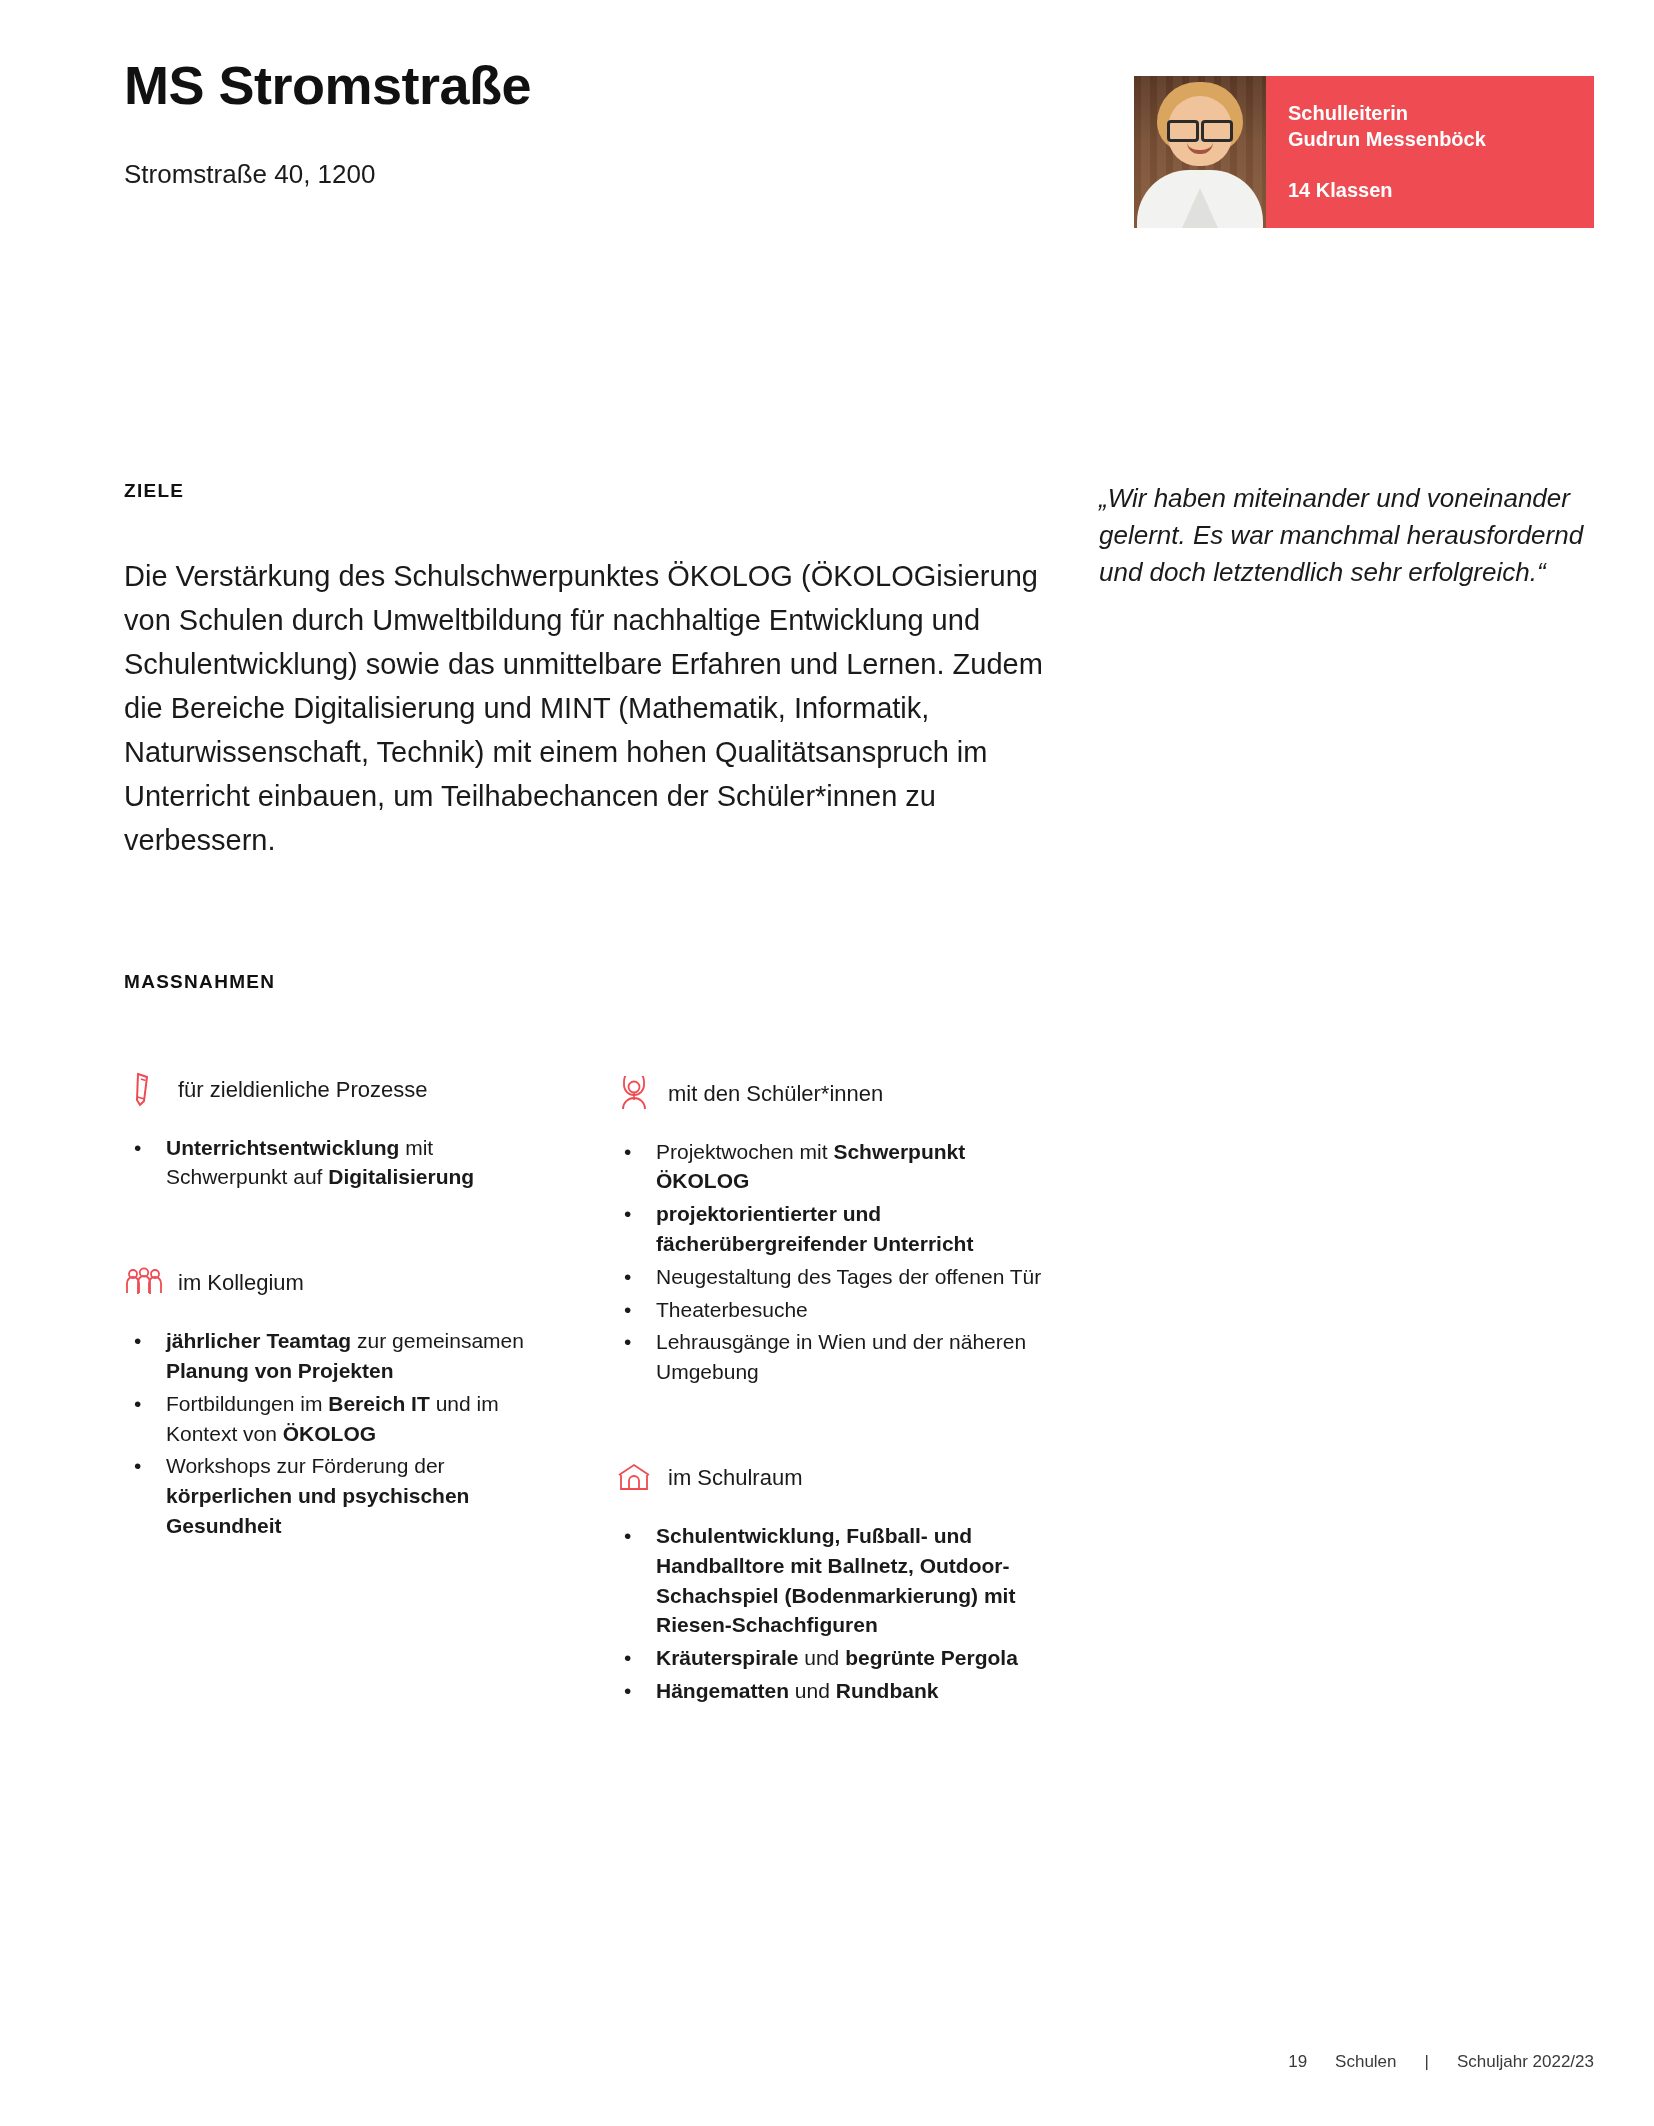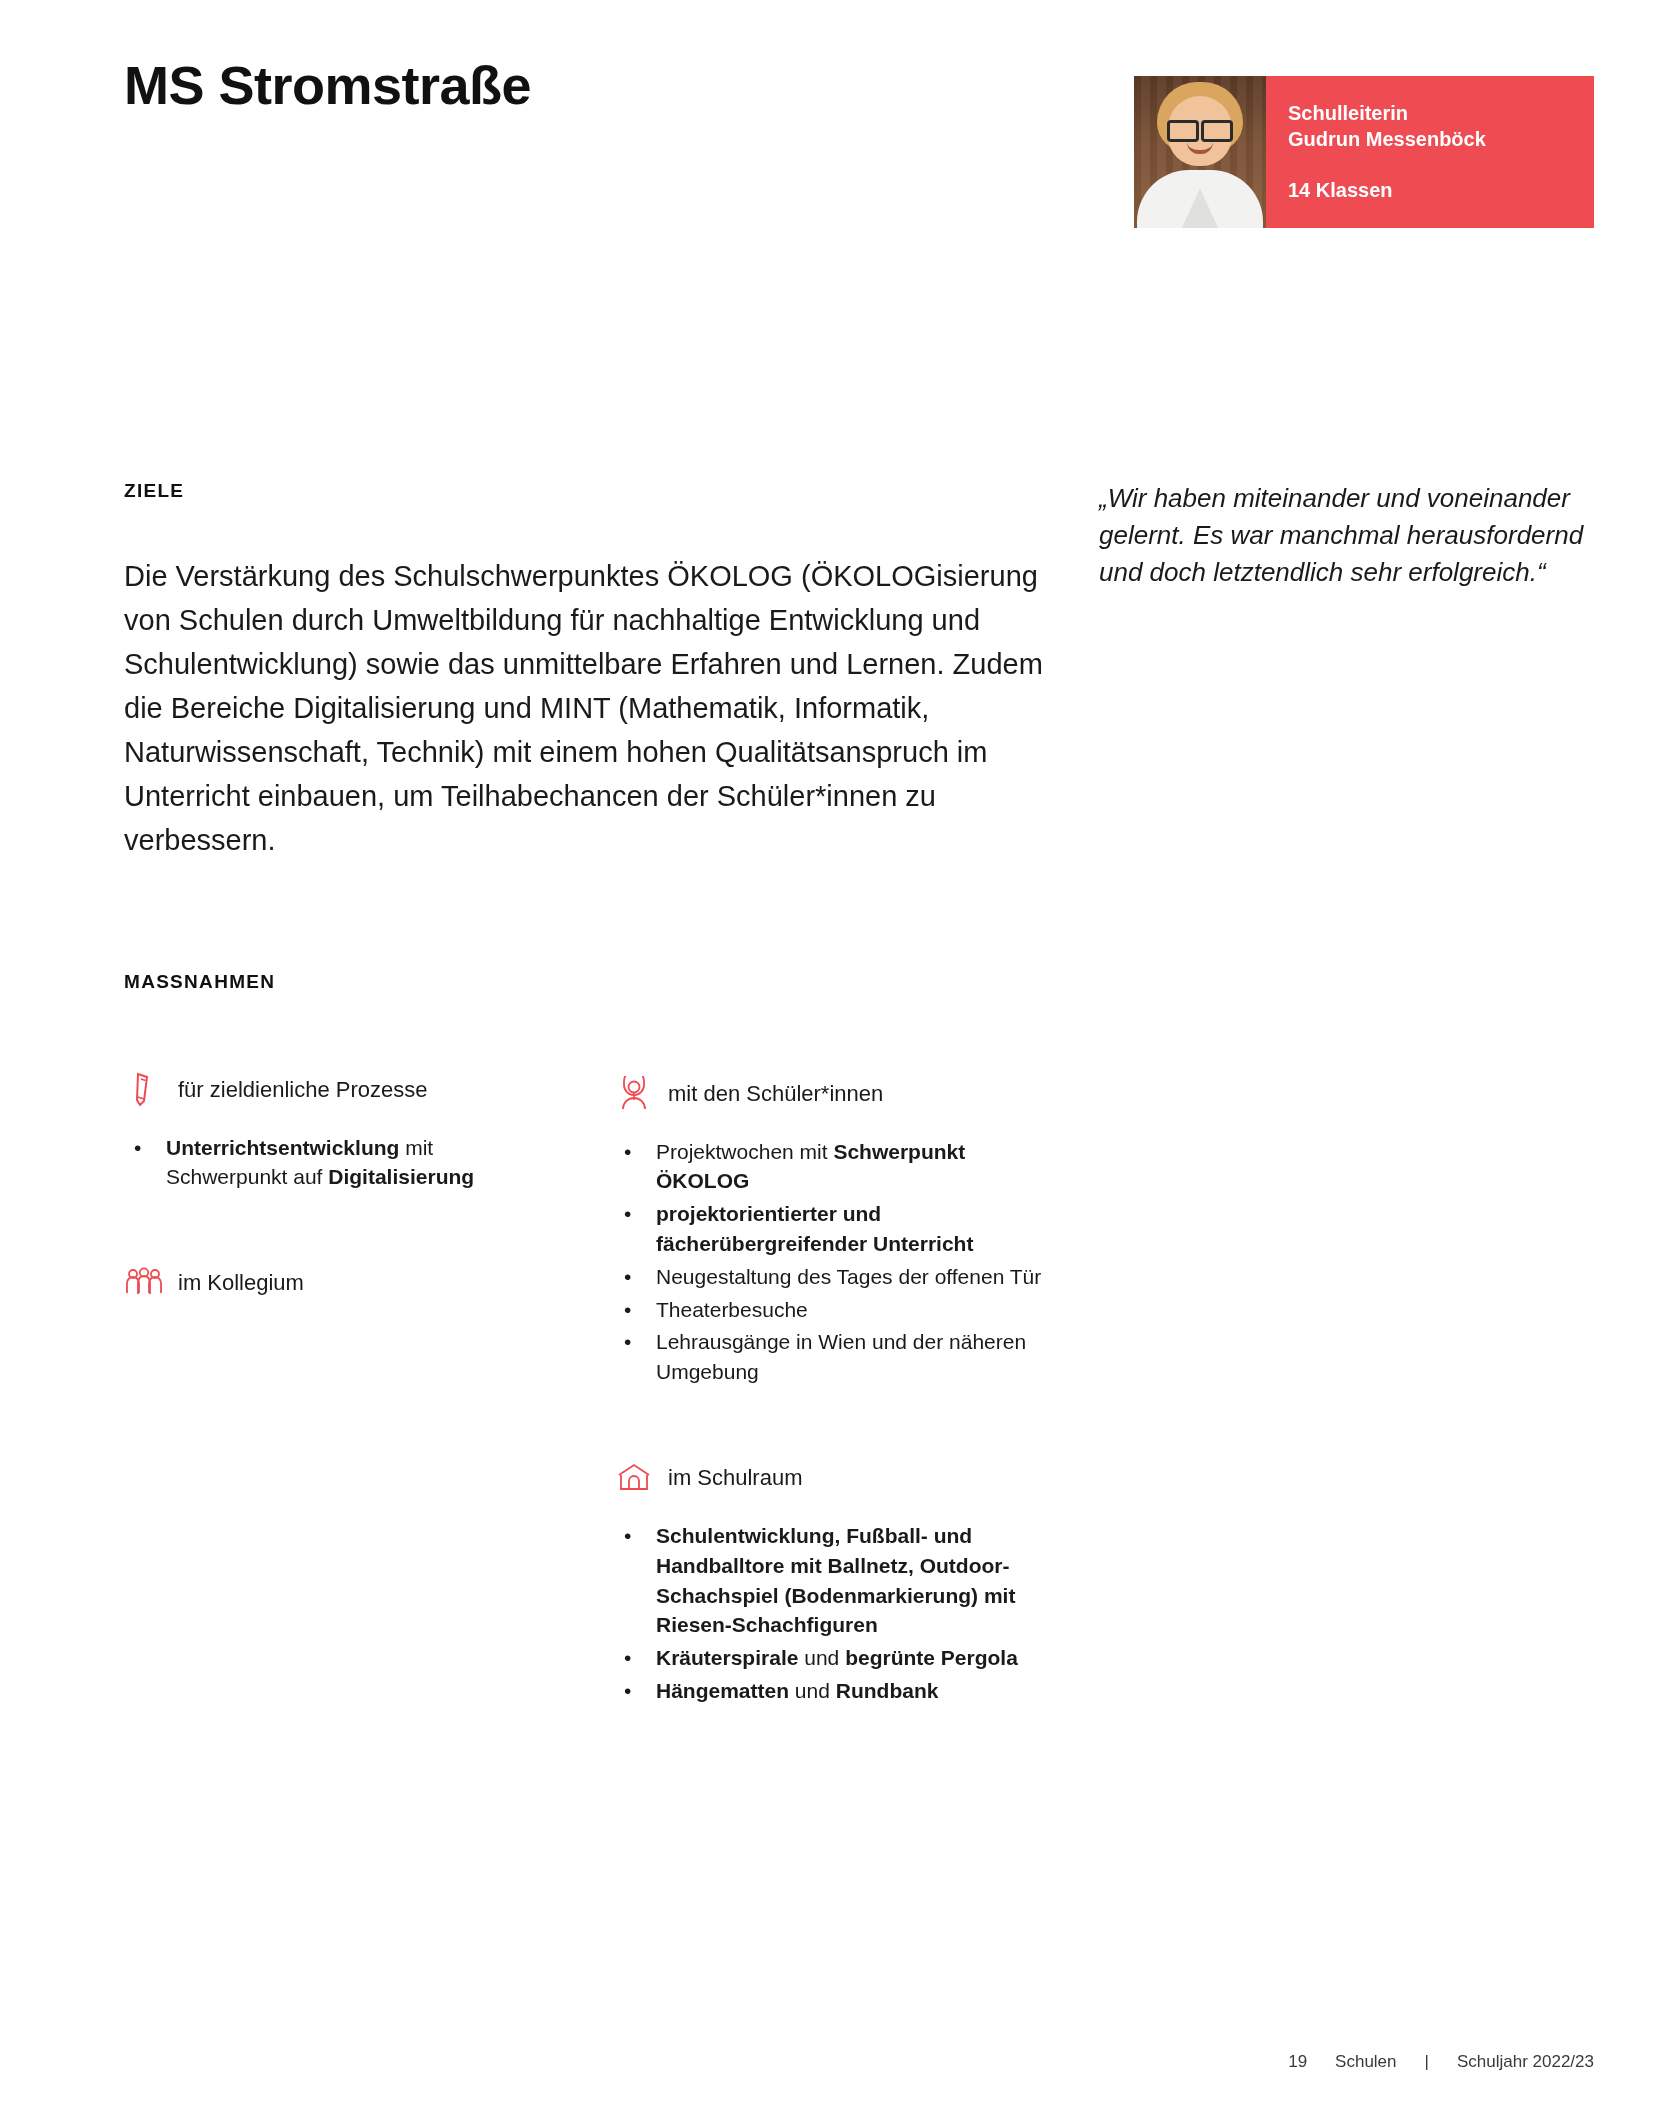--- a/index.html
+++ b/index.html
@@ -278,20 +278,21 @@
   .footer .pagenum { font-weight: 400; }
   .footer .sep { color: #3a3a3a; }
 </style>
 </head>
 <body>
 
 <div class="page">
 
   <div class="header">
     <h1 class="school-title">MS Stromstraße</h1>
+    <div class="school-address">Stromstraße 40, 1200</div>
   </div>
 
   <div class="principal-card">
     <div class="principal-photo">
       <div class="photo-bg"></div>
       <div class="photo-wall"></div>
       <div class="photo-hair"></div>
       <div class="photo-face"></div>
       <div class="photo-glasses"></div>
       <div class="photo-smile"></div>
@@ -342,20 +343,25 @@
                 <circle cx="9" cy="7" r="4" stroke="#ef4b52" stroke-width="1.8"></circle>
                 <circle cx="20" cy="5.5" r="4.2" stroke="#ef4b52" stroke-width="1.8"></circle>
                 <circle cx="31" cy="7" r="4" stroke="#ef4b52" stroke-width="1.8"></circle>
                 <path d="M3 26 V16 a6 6 0 0 1 12 0 V26" stroke="#ef4b52" stroke-width="1.8"></path>
                 <path d="M14 27 V15 a6 6 0 0 1 12 0 V27" stroke="#ef4b52" stroke-width="1.8"></path>
                 <path d="M25 26 V16 a6 6 0 0 1 12 0 V26" stroke="#ef4b52" stroke-width="1.8"></path>
               </svg>
             </span>
             <span class="group-title">im Kollegium</span>
           </div>
+          <ul class="bullets">
+            <li><b>jährlicher Teamtag</b> zur gemeinsamen <b>Planung von Projekten</b></li>
+            <li>Fortbildungen im <b>Bereich IT</b> und im Kontext von <b>ÖKOLOG</b></li>
+            <li>Workshops zur Förderung der <b>körperlichen und psychischen Gesundheit</b></li>
+          </ul>
         </div>
 
       </div>
 
       <div class="col-right">
 
         <div class="group">
           <div class="group-head">
             <span class="group-icon">
               <svg width="34" height="36" viewBox="0 0 34 36" fill="none">

